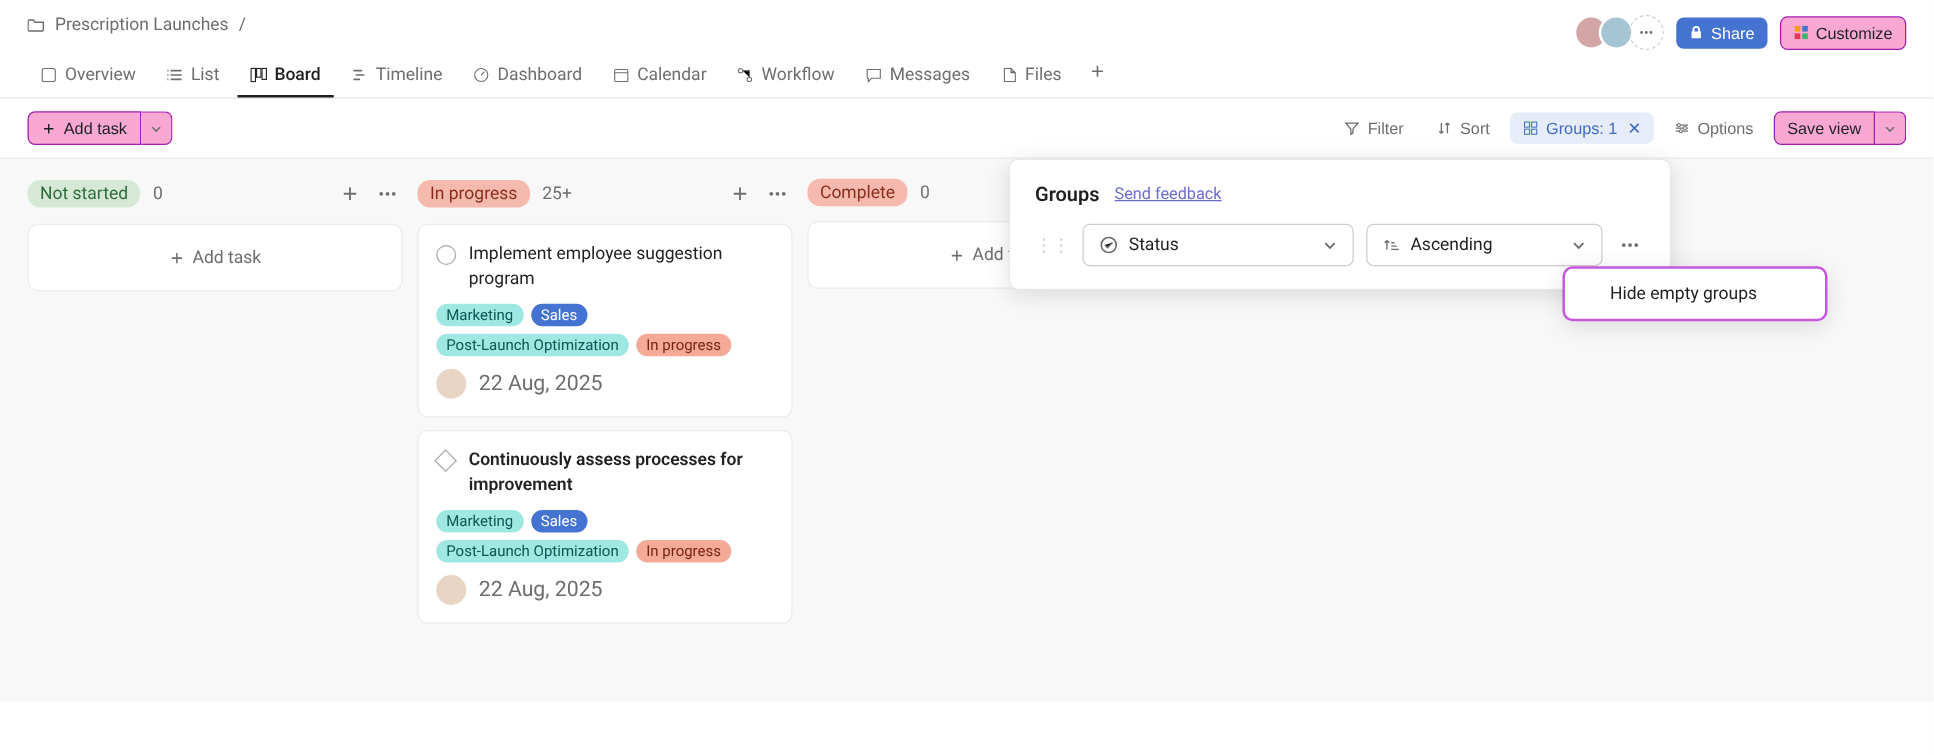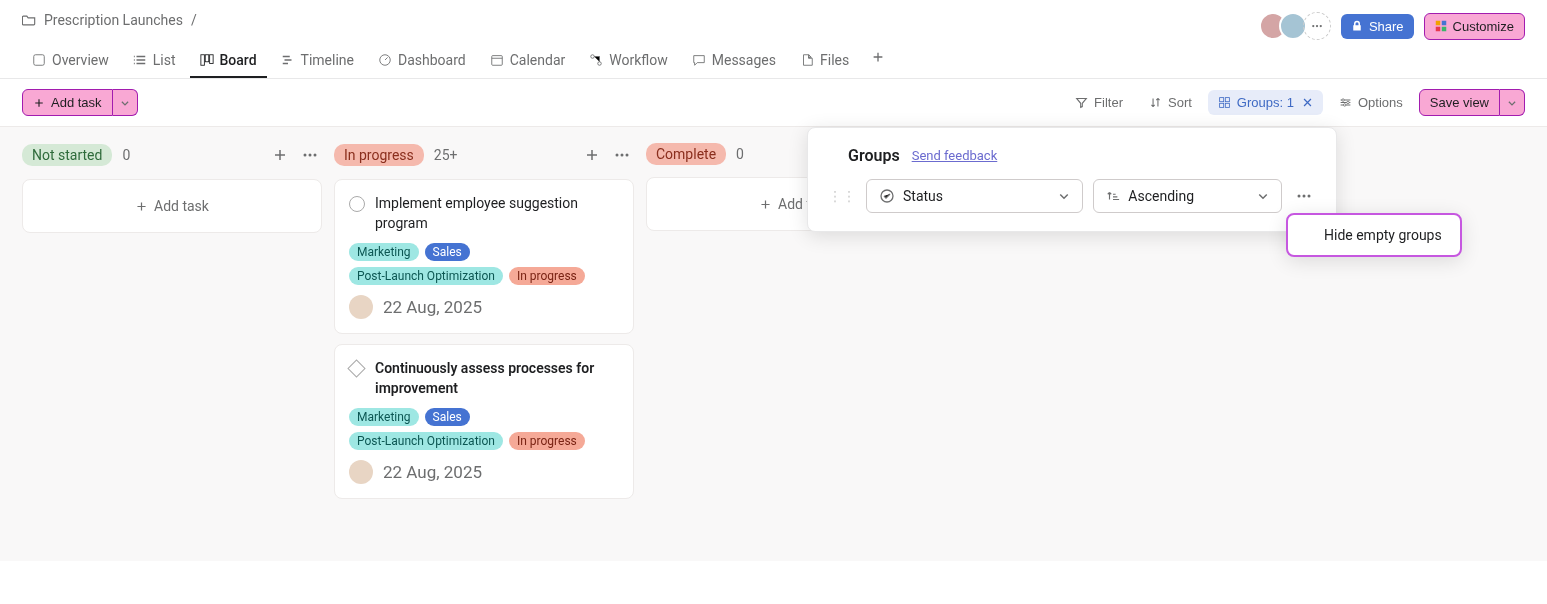--- a/index.html
+++ b/index.html
@@ -55,28 +55,28 @@
 .tag { padding: 2px 8px; border-radius: 10px; font-size: 12px; }
 .tag-mkt { background: #9ee7e3; color: #0c5753; }
 .tag-sales { background: #4573d2; color: #fff; }
 .tag-plo { background: #9ee7e3; color: #0c5753; }
 .tag-ip { background: #f5a997; color: #7a2414; }
 .card-footer { display: flex; align-items: center; gap: 10px; }
 .assignee-av { width: 24px; height: 24px; border-radius: 50%; background: #e8d5c4; display:flex; align-items:center; justify-content:center; font-size:11px; color:#7a5c3f;}
 .due { color: #6d6e6f; font-size: 17px; }
 .groups-popover { position: absolute; top: 0; right: 210px; background: #fff; border: 1px solid #e8e8e9; border-radius: 8px; box-shadow: 0 4px 20px rgba(0,0,0,0.12); padding: 18px 20px; width: 530px; z-index: 10; }
 .popover-header { display: flex; align-items: center; gap: 12px; margin-bottom: 14px; }
-.popover-title { font-size: 16px; font-weight: 600; margin-left: 20px; }
+.popover-title { font-size: 16px; font-weight: 600; }
 .popover-link { color: #6b6bcf; text-decoration: underline; font-size: 13px; cursor: pointer; }
 .popover-row { display: flex; align-items: center; gap: 10px; }
 .drag-handle { color: #ccc; cursor: grab; }
 .select-field { flex: 1; display: flex; align-items: center; justify-content: space-between; border: 1px solid #cfcbcb; border-radius: 6px; padding: 8px 12px; cursor: pointer; }
 .select-field .sf-left { display: flex; align-items: center; gap: 8px; }
 .select-field.small { flex: 0.85; }
-.context-menu { position: absolute; top: 86px; right: 85px; background: #fff; border: 2px solid #c657e0; border-radius: 8px; box-shadow: 0 4px 20px rgba(0,0,0,0.12); padding: 4px 0; width: 176px; z-index: 20; text-align: right; }
+.context-menu { position: absolute; top: 86px; right: 85px; background: #fff; border: 2px solid #c657e0; border-radius: 8px; box-shadow: 0 4px 20px rgba(0,0,0,0.12); padding: 4px 0; width: 212px; z-index: 20; text-align: right; }
 .menu-item { padding: 8px 14px; cursor: pointer; display: flex; align-items: center; gap: 8px; font-size: 14px; }
 .menu-check { width: 14px; display: inline-block; }
 svg { display: block; }
 </style>
 </head>
 <body>
 
 <div class="header">
   <div class="breadcrumb">
     <svg width="14" height="14" viewBox="0 0 16 16">

